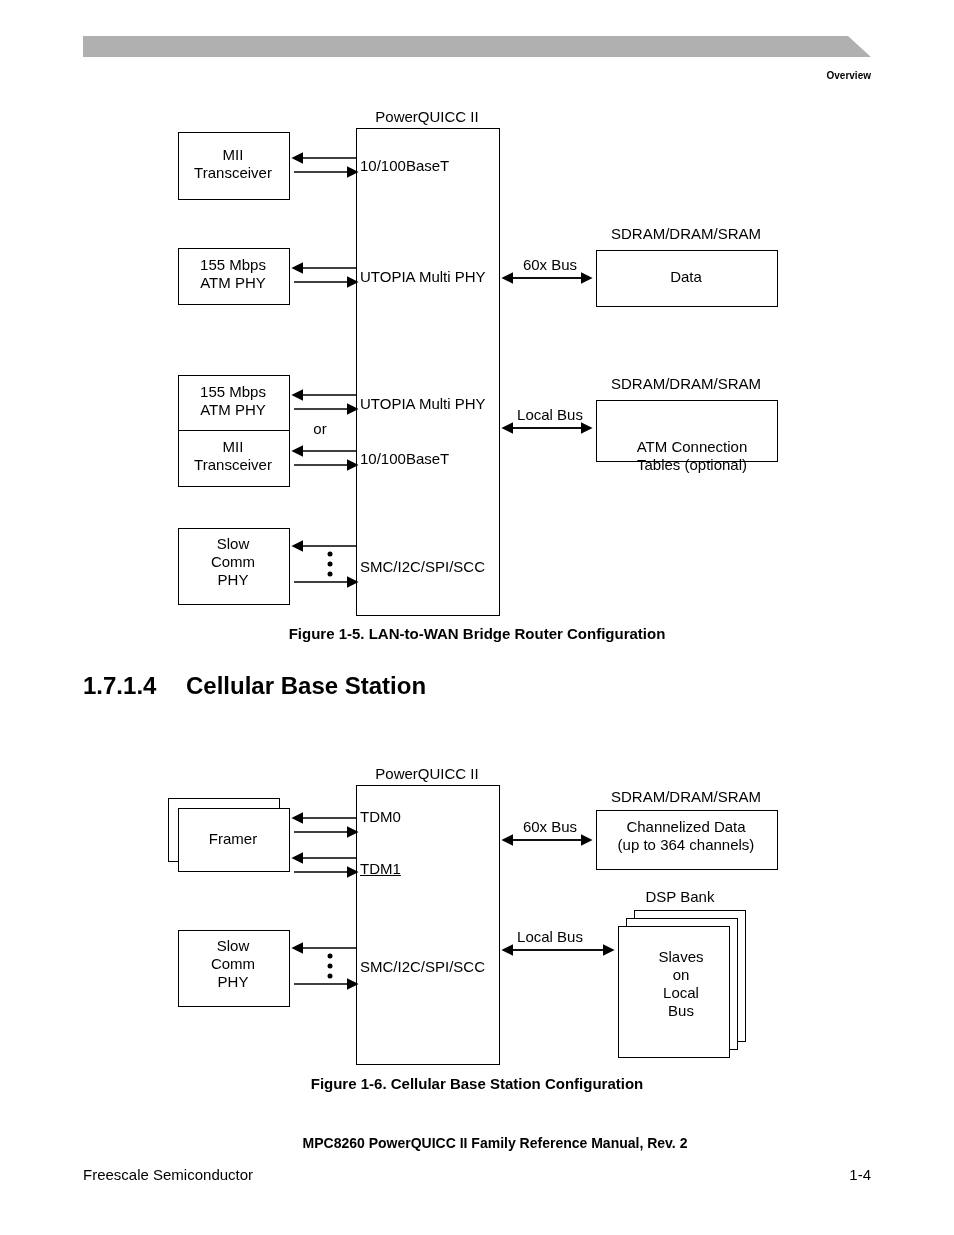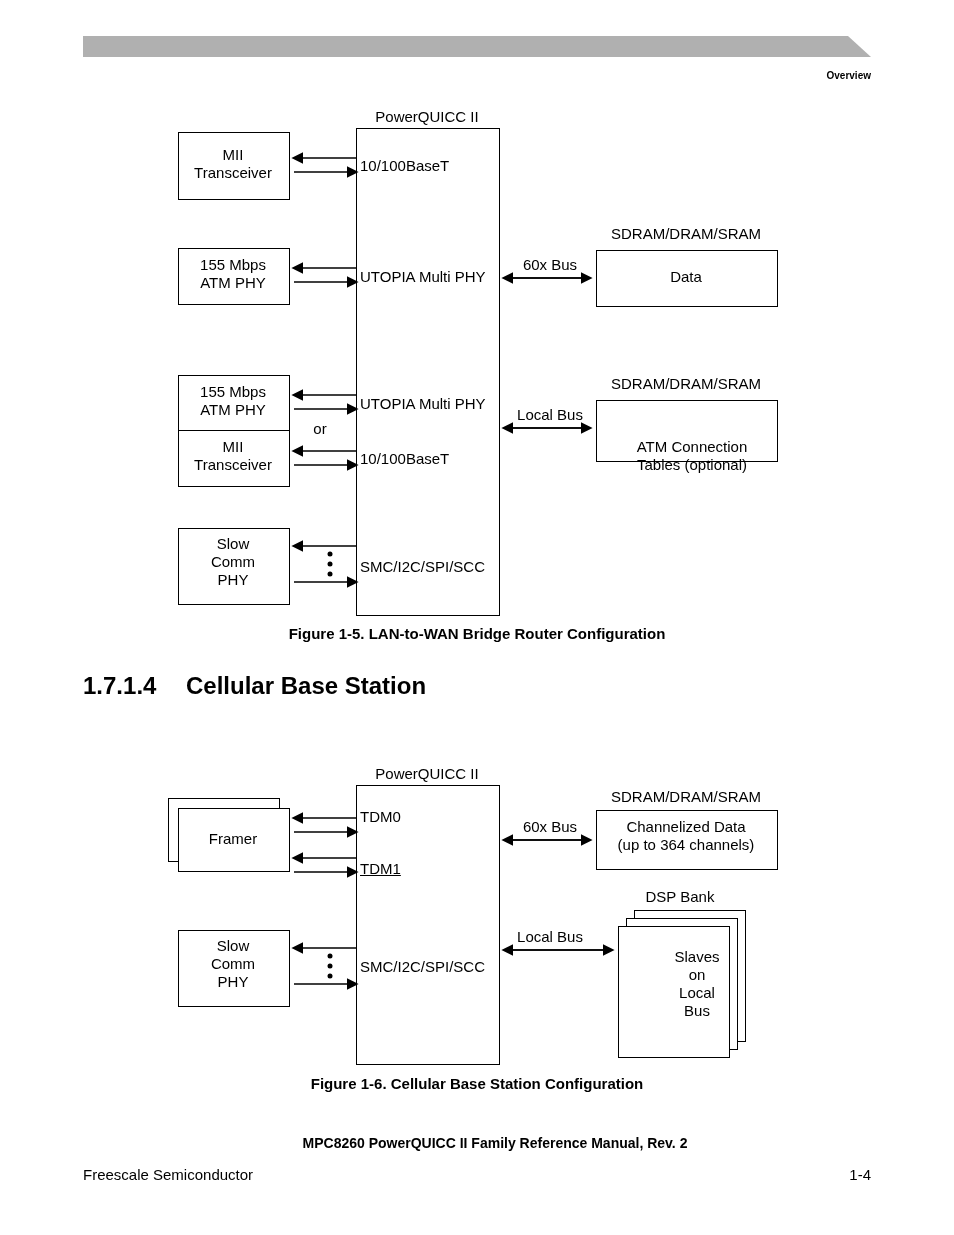--- a/index.html
+++ b/index.html
@@ -131,21 +131,21 @@
 <div class="label" style="left:596px; top:788px; width:180px;">SDRAM/DRAM/SRAM</div>
 <div class="box" style="left:596px; top:810px; width:180px; height:58px;"></div>
 <div class="label" style="left:596px; top:818px; width:180px; white-space:pre-line;">Channelized Data
 (up to 364 channels)</div>
 
 <div class="label" style="left:610px; top:888px; width:140px;">DSP Bank</div>
 
 <div class="box" style="left:634px; top:910px; width:110px; height:130px;"></div>
 <div class="box" style="left:626px; top:918px; width:110px; height:130px;"></div>
 <div class="box" style="left:618px; top:926px; width:110px; height:130px;"></div>
-<div class="label" style="left:618px; top:948px; width:110px; white-space:pre-line;margin-left:24px;">Slaves
+<div class="label" style="left:618px; top:948px; width:126px; white-space:pre-line;">Slaves
 on
 Local
 Bus</div>
 
 <svg class="arrow" style="position:absolute; left:0; top:0;" width="954" height="1100">
   <line x1="356" y1="818" x2="294" y2="818" marker-end="url(#ah)"></line>
     <line x1="294" y1="832" x2="356" y2="832" marker-end="url(#ah)"></line>
   <line x1="356" y1="858" x2="294" y2="858" marker-end="url(#ah)"></line>
     <line x1="294" y1="872" x2="356" y2="872" marker-end="url(#ah)"></line>
   <line x1="356" y1="948" x2="294" y2="948" marker-end="url(#ah)"></line>

